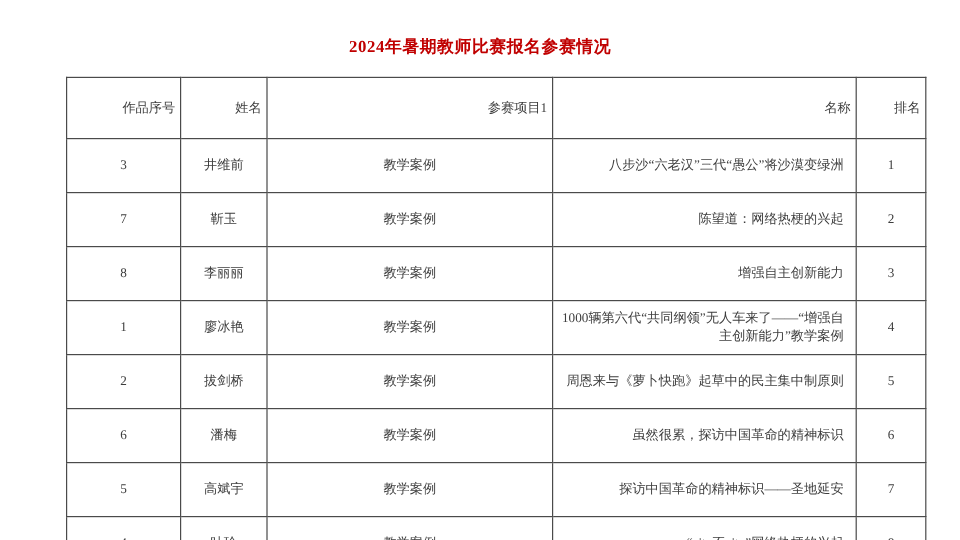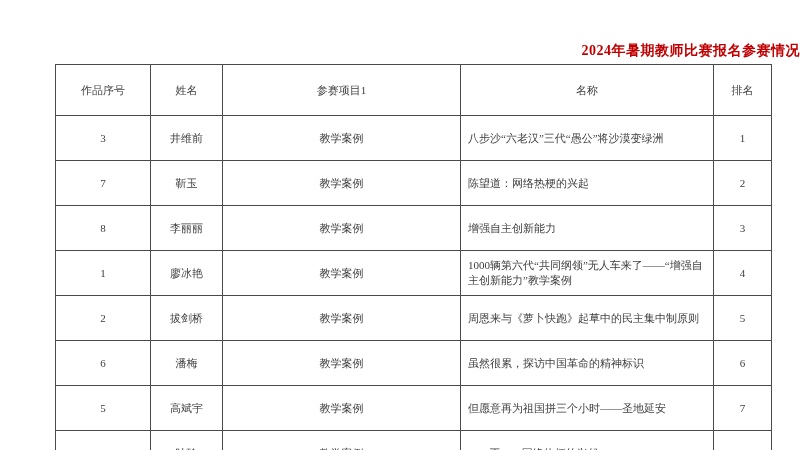--- a/index.html
+++ b/index.html
@@ -12,26 +12,25 @@
     width: 800px;
     height: 450px;
     overflow: hidden;
     font-family: "Liberation Serif", "DejaVu Serif", serif;
   }
   .doc-title {
     position: absolute;
     top: 30px;
     left: 0;
     width: 800px;
-    text-align: right;
+    text-align: center;
     font-size: 14px;
     font-weight: bold;
     color: #c00000;
     letter-spacing: 0.5px;
-    margin-top: 12px;
   }
   table.report {
     position: absolute;
     left: 55px;
     top: 64px;
     width: 716px;
     border-collapse: collapse;
     table-layout: fixed;
     background: #ffffff;
   }
@@ -39,31 +38,31 @@
   table.report td {
     border: 1px solid #4a4a4a;
     font-size: 11px;
     color: #3d3d3d;
     font-weight: normal;
     overflow: hidden;
     line-height: 15px;
   }
   table.report th {
     height: 46px;
-    text-align: center;
+    text-align: right;
     padding: 2px 4px;
   }
   table.report td {
     height: 40px;
     text-align: center;
     padding: 2px 4px;
     vertical-align: middle;
   }
   table.report td.cell-title {
-    text-align: left;
+    text-align: right;
     padding-left: 7px;
     padding-right: 10px;
   }
   col.c-no    { width: 95px; }
   col.c-name  { width: 72px; }
   col.c-item  { width: 238px; }
   col.c-title { width: 253px; }
   col.c-rank  { width: 58px; }
 </style>
 </head>
@@ -128,21 +127,21 @@
         <td>6</td>
         <td>潘梅</td>
         <td>教学案例</td>
         <td class="cell-title">虽然很累，探访中国革命的精神标识</td>
         <td>6</td>
       </tr>
       <tr>
         <td>5</td>
         <td>高斌宇</td>
         <td>教学案例</td>
-        <td class="cell-title">但愿意再为祖国拼三个小时——圣地延安</td>
+        <td class="cell-title">探访中国革命的精神标识——圣地延安</td>
         <td>7</td>
       </tr>
       <tr>
         <td>4</td>
         <td>叶玲</td>
         <td>教学案例</td>
         <td class="cell-title">“city不city”网络热梗的兴起</td>
         <td>8</td>
       </tr>
     </tbody>

